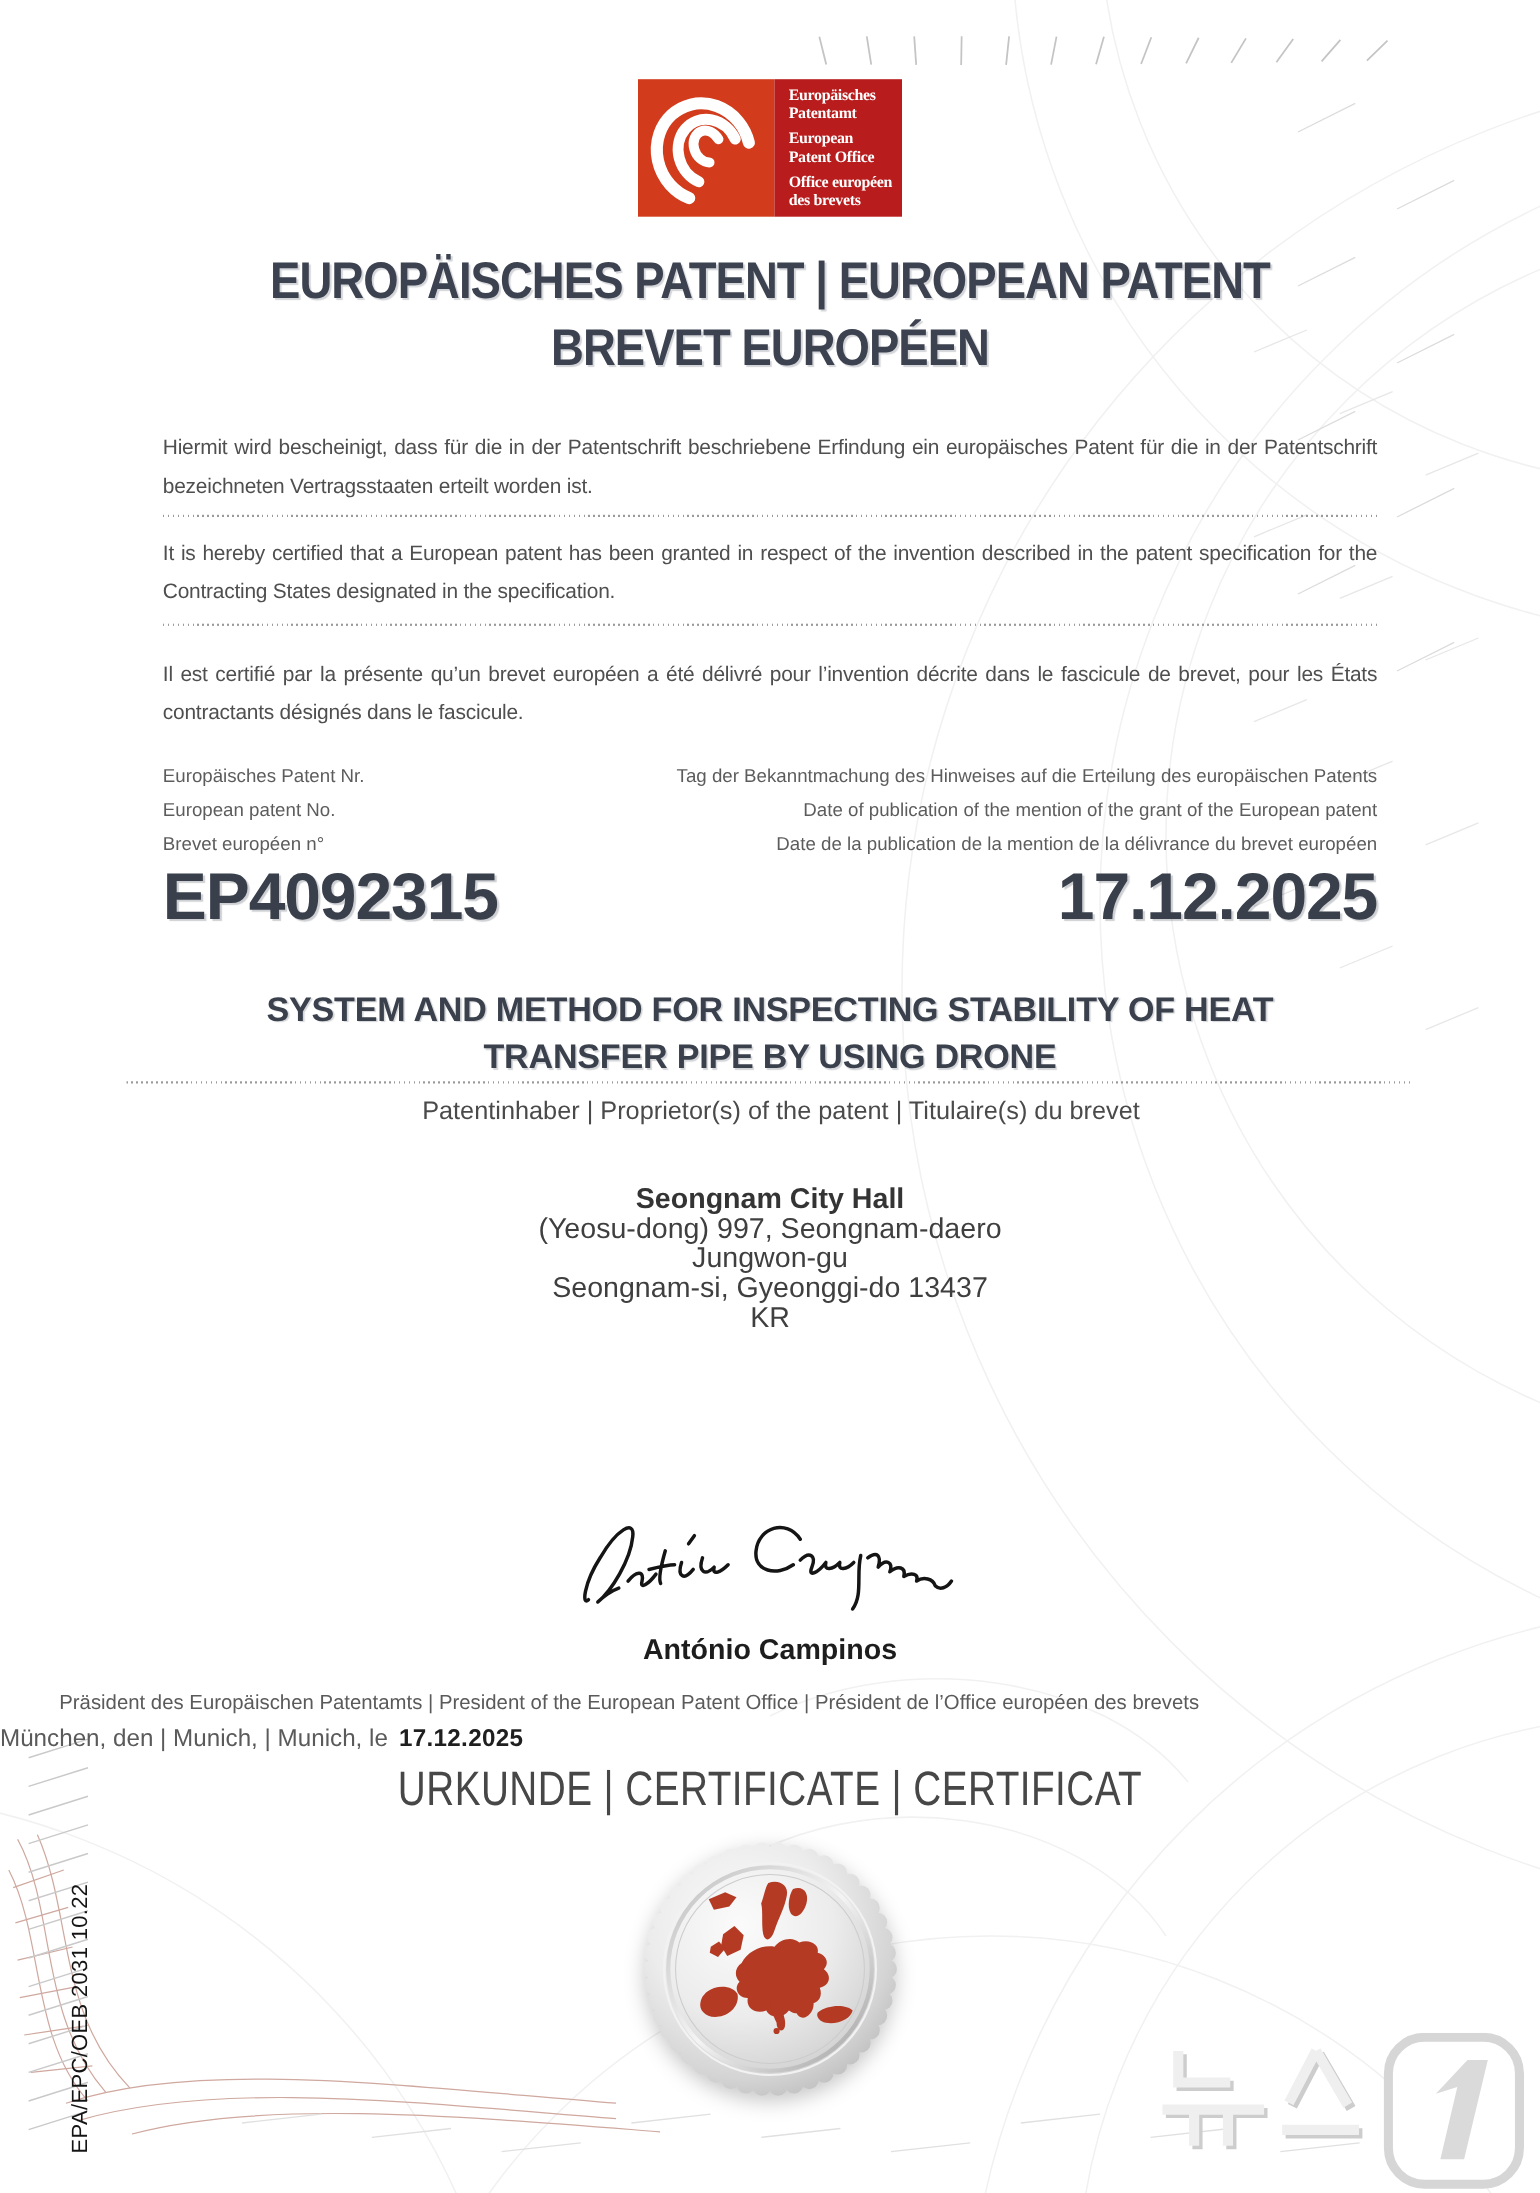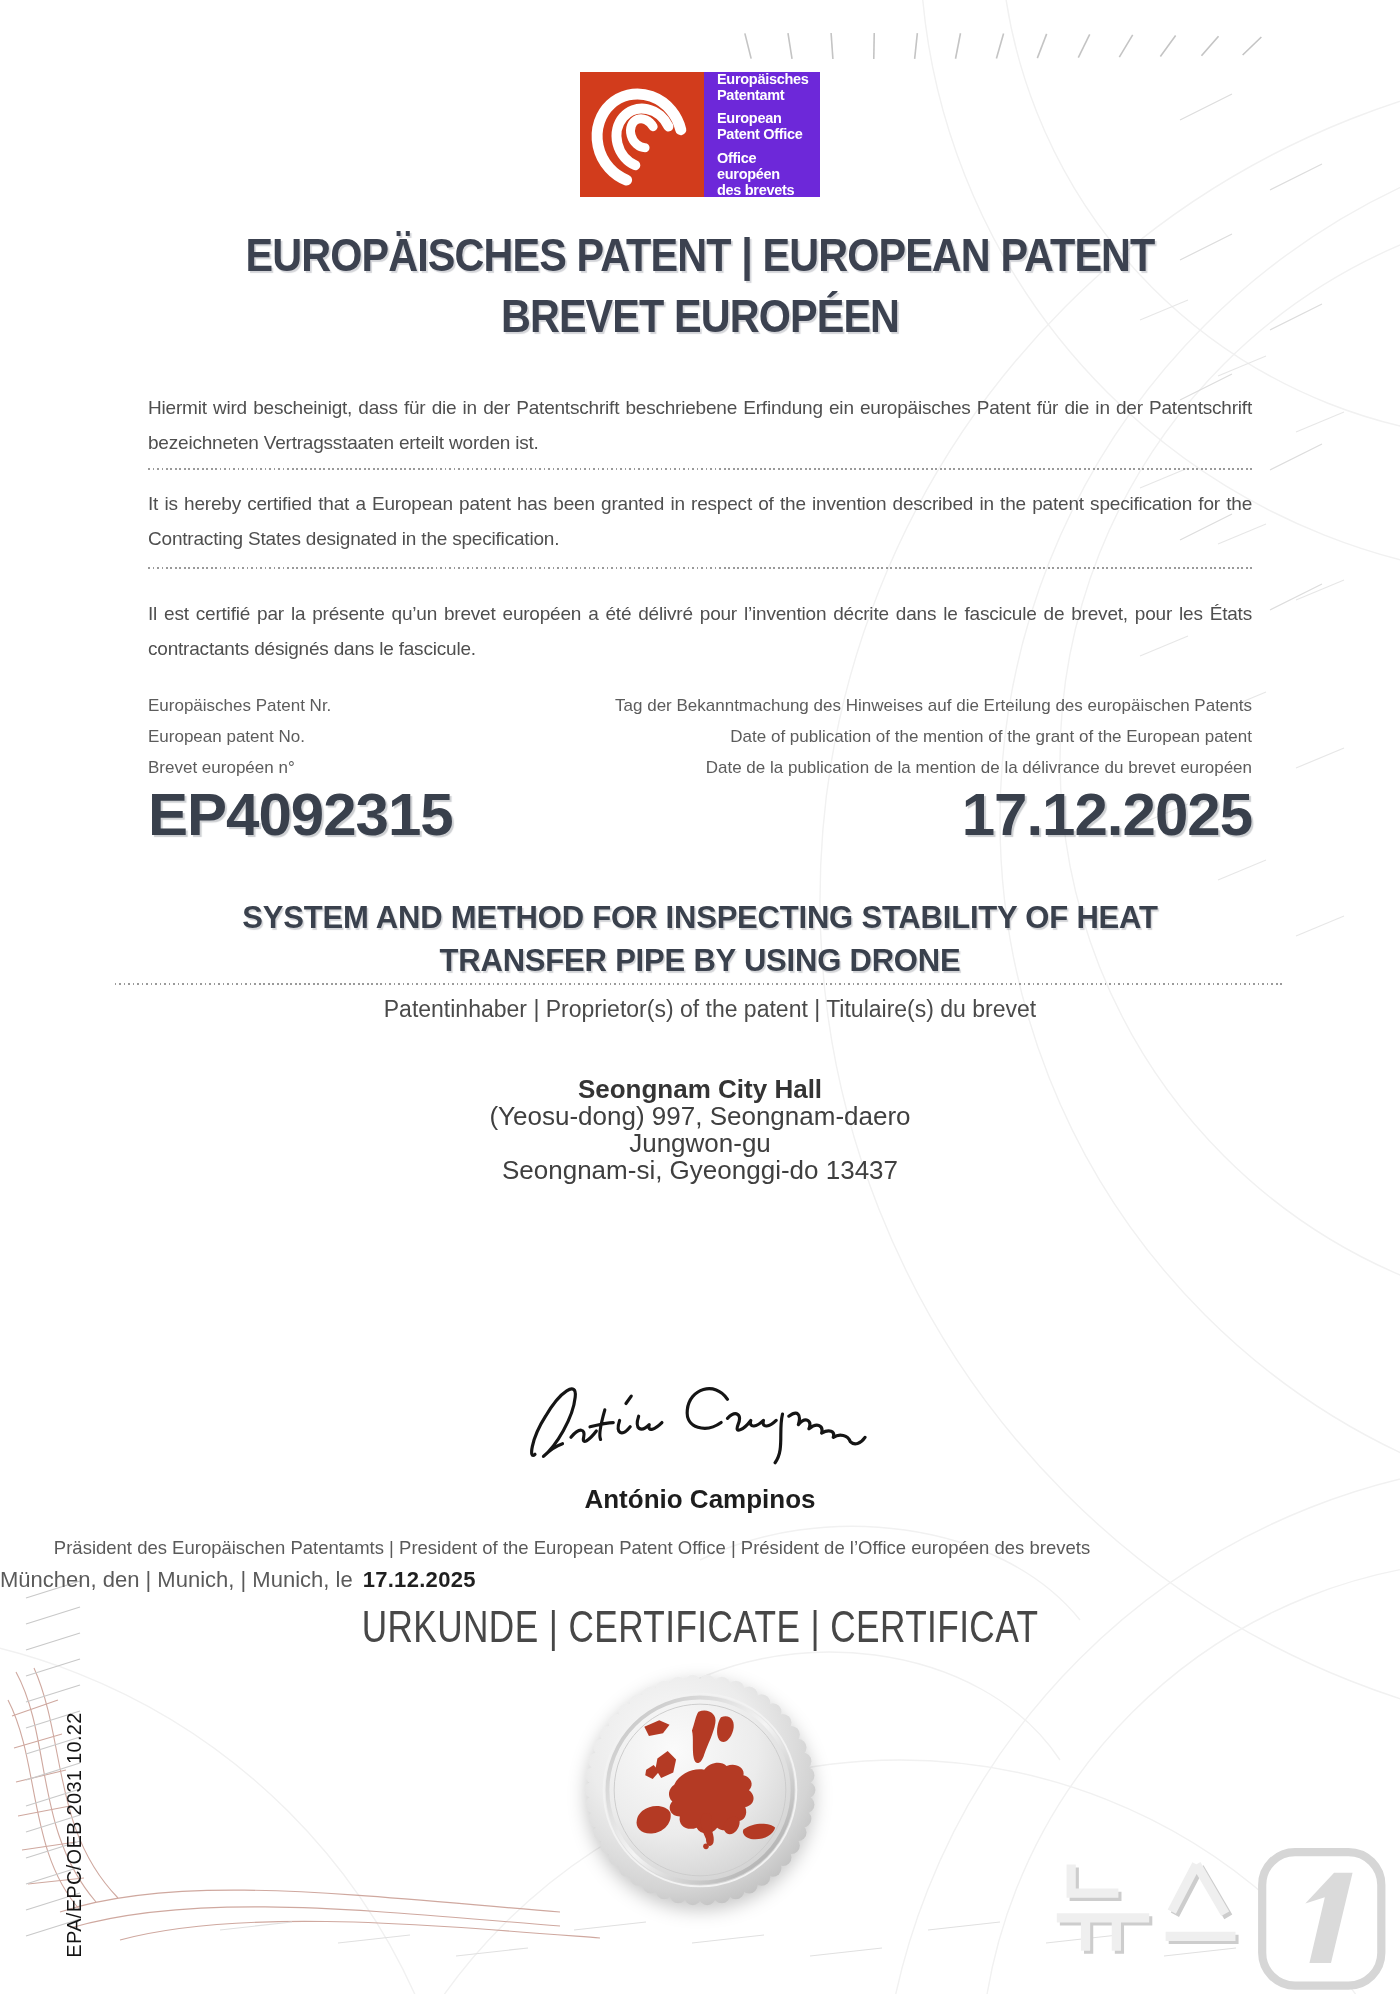--- a/index.html
+++ b/index.html
@@ -4,23 +4,23 @@
 <style>
   html,body{margin:0;padding:0;background:#fff;}
   .page{position:relative;width:1400px;height:1994px;background:#ffffff;overflow:hidden;
         font-family:"Liberation Sans",sans-serif;color:#3a4150;}
   #decor{position:absolute;inset:0;z-index:0;}
   .layer{position:absolute;z-index:2;}
 
   
   .logo{top:72px;left:50%;transform:translateX(-50%);display:flex;}
   .logo-red{width:124px;height:125px;background:#d23c1c;}
-  .logo-slate{width:116px;height:125px;background:#6d28d9;color:#fff;display:flex;flex-direction:column;
+  .logo-slate{width:116px;height:125px;background:#b91c1c;color:#fff;display:flex;flex-direction:column;
               justify-content:center;gap:7px;padding-left:13px;box-sizing:border-box;
-              font-size:14.5px;font-weight:bold;line-height:1.12;letter-spacing:-0.3px;white-space:pre-line;}
+              font-size:14.5px;font-weight:bold;line-height:1.12;letter-spacing:-0.3px;white-space:pre-line;font-family:Liberation Serif, serif;}
 
   
   .heading{top:224px;left:0;width:1400px;text-align:center;font-weight:800;font-size:47px;
            line-height:61px;color:#3c4250;letter-spacing:-1px;transform:scaleX(0.88);
            text-shadow:2px 2px 1px rgba(60,66,80,0.22);}
   .cert-par{left:148px;width:1104px;font-size:19px;line-height:35px;color:#4f4f4f;
             text-align:justify;letter-spacing:-0.2px;}
   .p-de{top:390px;} .p-en{top:486px;} .p-fr{top:596px;}
   .dotline{left:148px;width:1104px;height:2px;
            background:repeating-linear-gradient(90deg,#9a9a9a 0 1.5px,transparent 1.5px 4.5px);}
@@ -200,20 +200,21 @@
     <div>TRANSFER PIPE BY USING DRONE</div>
   </div>
   <div class="layer dotline sep3"></div>
   <div class="layer prop-head">Patentinhaber | Proprietor(s) of the patent | Titulaire(s) du brevet</div>
 
   <div class="layer address">
     <div class="name">Seongnam City Hall</div>
     <div>(Yeosu-dong) 997, Seongnam-daero</div>
     <div>Jungwon-gu</div>
     <div>Seongnam-si, Gyeonggi-do 13437</div>
+    <div>KR</div>
   </div>
 
   <div class="layer sig-wrap">
     <svg width="360" height="110" viewBox="0 0 340 104">
       <g fill="none" stroke="#151515" stroke-width="3" stroke-linecap="round" stroke-linejoin="round">
         <path d="M14,74 C8,80 10,60 24,38 C38,14 54,4 52,20 C50,40 34,66 22,76 C26,72 34,66 40,64"></path>
         <path d="M48,58 C56,48 62,50 60,58 C58,66 66,60 72,52 M80,32 C76,46 74,56 76,60 M66,48 C74,46 82,44 88,44 M94,42 C90,54 96,58 104,48 M112,38 C108,50 114,54 122,46 C120,54 128,50 134,44"></path>
         <path d="M100,26 L105,19"></path>
         <path d="M196,22 C184,4 160,12 158,32 C156,50 176,54 190,44"></path>
         <path d="M196,40 C204,32 210,36 206,46 C202,56 212,50 218,42 C216,50 224,48 230,42 C228,50 236,48 242,42 M248,36 C244,52 250,70 241,82 M254,38 C262,32 266,36 263,46 C270,38 276,42 273,50 C280,44 287,46 285,54 C292,50 298,52 296,58 C302,54 310,56 312,62 C316,66 322,64 326,58"></path>

